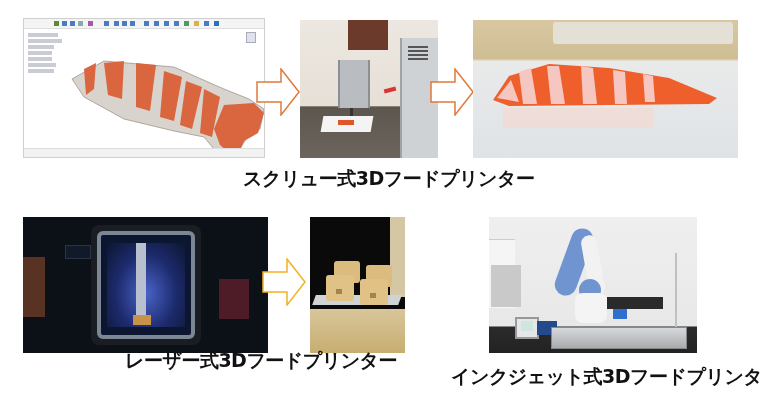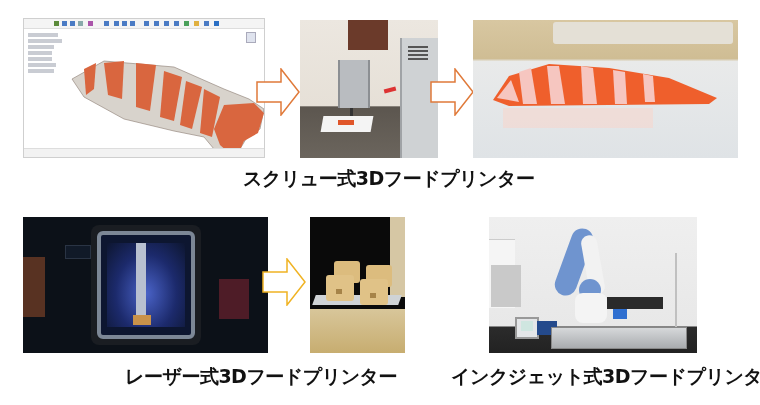--- a/index.html
+++ b/index.html
@@ -138,21 +138,21 @@
   <div class="abs" style="left:0;top:92px;width:95px;height:44px;background:linear-gradient(180deg,#d8c69a,#c7ad70)"></div>
   <div class="abs" style="left:4px;top:78px;width:86px;height:10px;background:#cfd3d6;transform:skewX(-20deg)"></div>
   <div class="abs" style="left:24px;top:44px;width:26px;height:22px;background:#dcbc7e;border-radius:3px"></div>
   <div class="abs" style="left:56px;top:48px;width:26px;height:22px;background:#dcbc7e;border-radius:3px"></div>
   <div class="abs" style="left:16px;top:58px;width:28px;height:26px;background:#e0c287;border-radius:3px"></div>
   <div class="abs" style="left:50px;top:62px;width:28px;height:26px;background:#e0c287;border-radius:3px"></div>
   <div class="abs" style="left:26px;top:72px;width:6px;height:5px;background:#a68348"></div>
   <div class="abs" style="left:60px;top:76px;width:6px;height:5px;background:#a68348"></div>
 </div>
 
-<div class="label" style="left:125px;top:364px">レーザー式3Dフードプリンター</div>
+<div class="label" style="left:125px;top:348px">レーザー式3Dフードプリンター</div>
 
 <div class="photo inkjet">
   <div class="abs" style="left:0;top:22px;width:26px;height:68px;background:#f5f5f5;border-top:1px solid #ccc"></div>
   <div class="abs" style="left:2px;top:48px;width:30px;height:42px;background:#c9c9c9"></div>
   <div class="abs" style="left:74px;top:10px;width:22px;height:70px;background:#6f94cf;border-radius:11px;transform:rotate(20deg)"></div>
   <div class="abs" style="left:96px;top:18px;width:16px;height:60px;background:#f2f2f2;border-radius:8px;transform:rotate(-10deg)"></div>
   <div class="abs" style="left:90px;top:62px;width:22px;height:22px;background:#6f94cf;border-radius:50%"></div>
   <div class="abs" style="left:86px;top:76px;width:32px;height:30px;background:#f4f4f4;border-radius:8px"></div>
   <div class="abs" style="left:118px;top:80px;width:56px;height:12px;background:#2a2a2a"></div>
   <div class="abs" style="left:124px;top:92px;width:14px;height:10px;background:#2f6fd0"></div>

